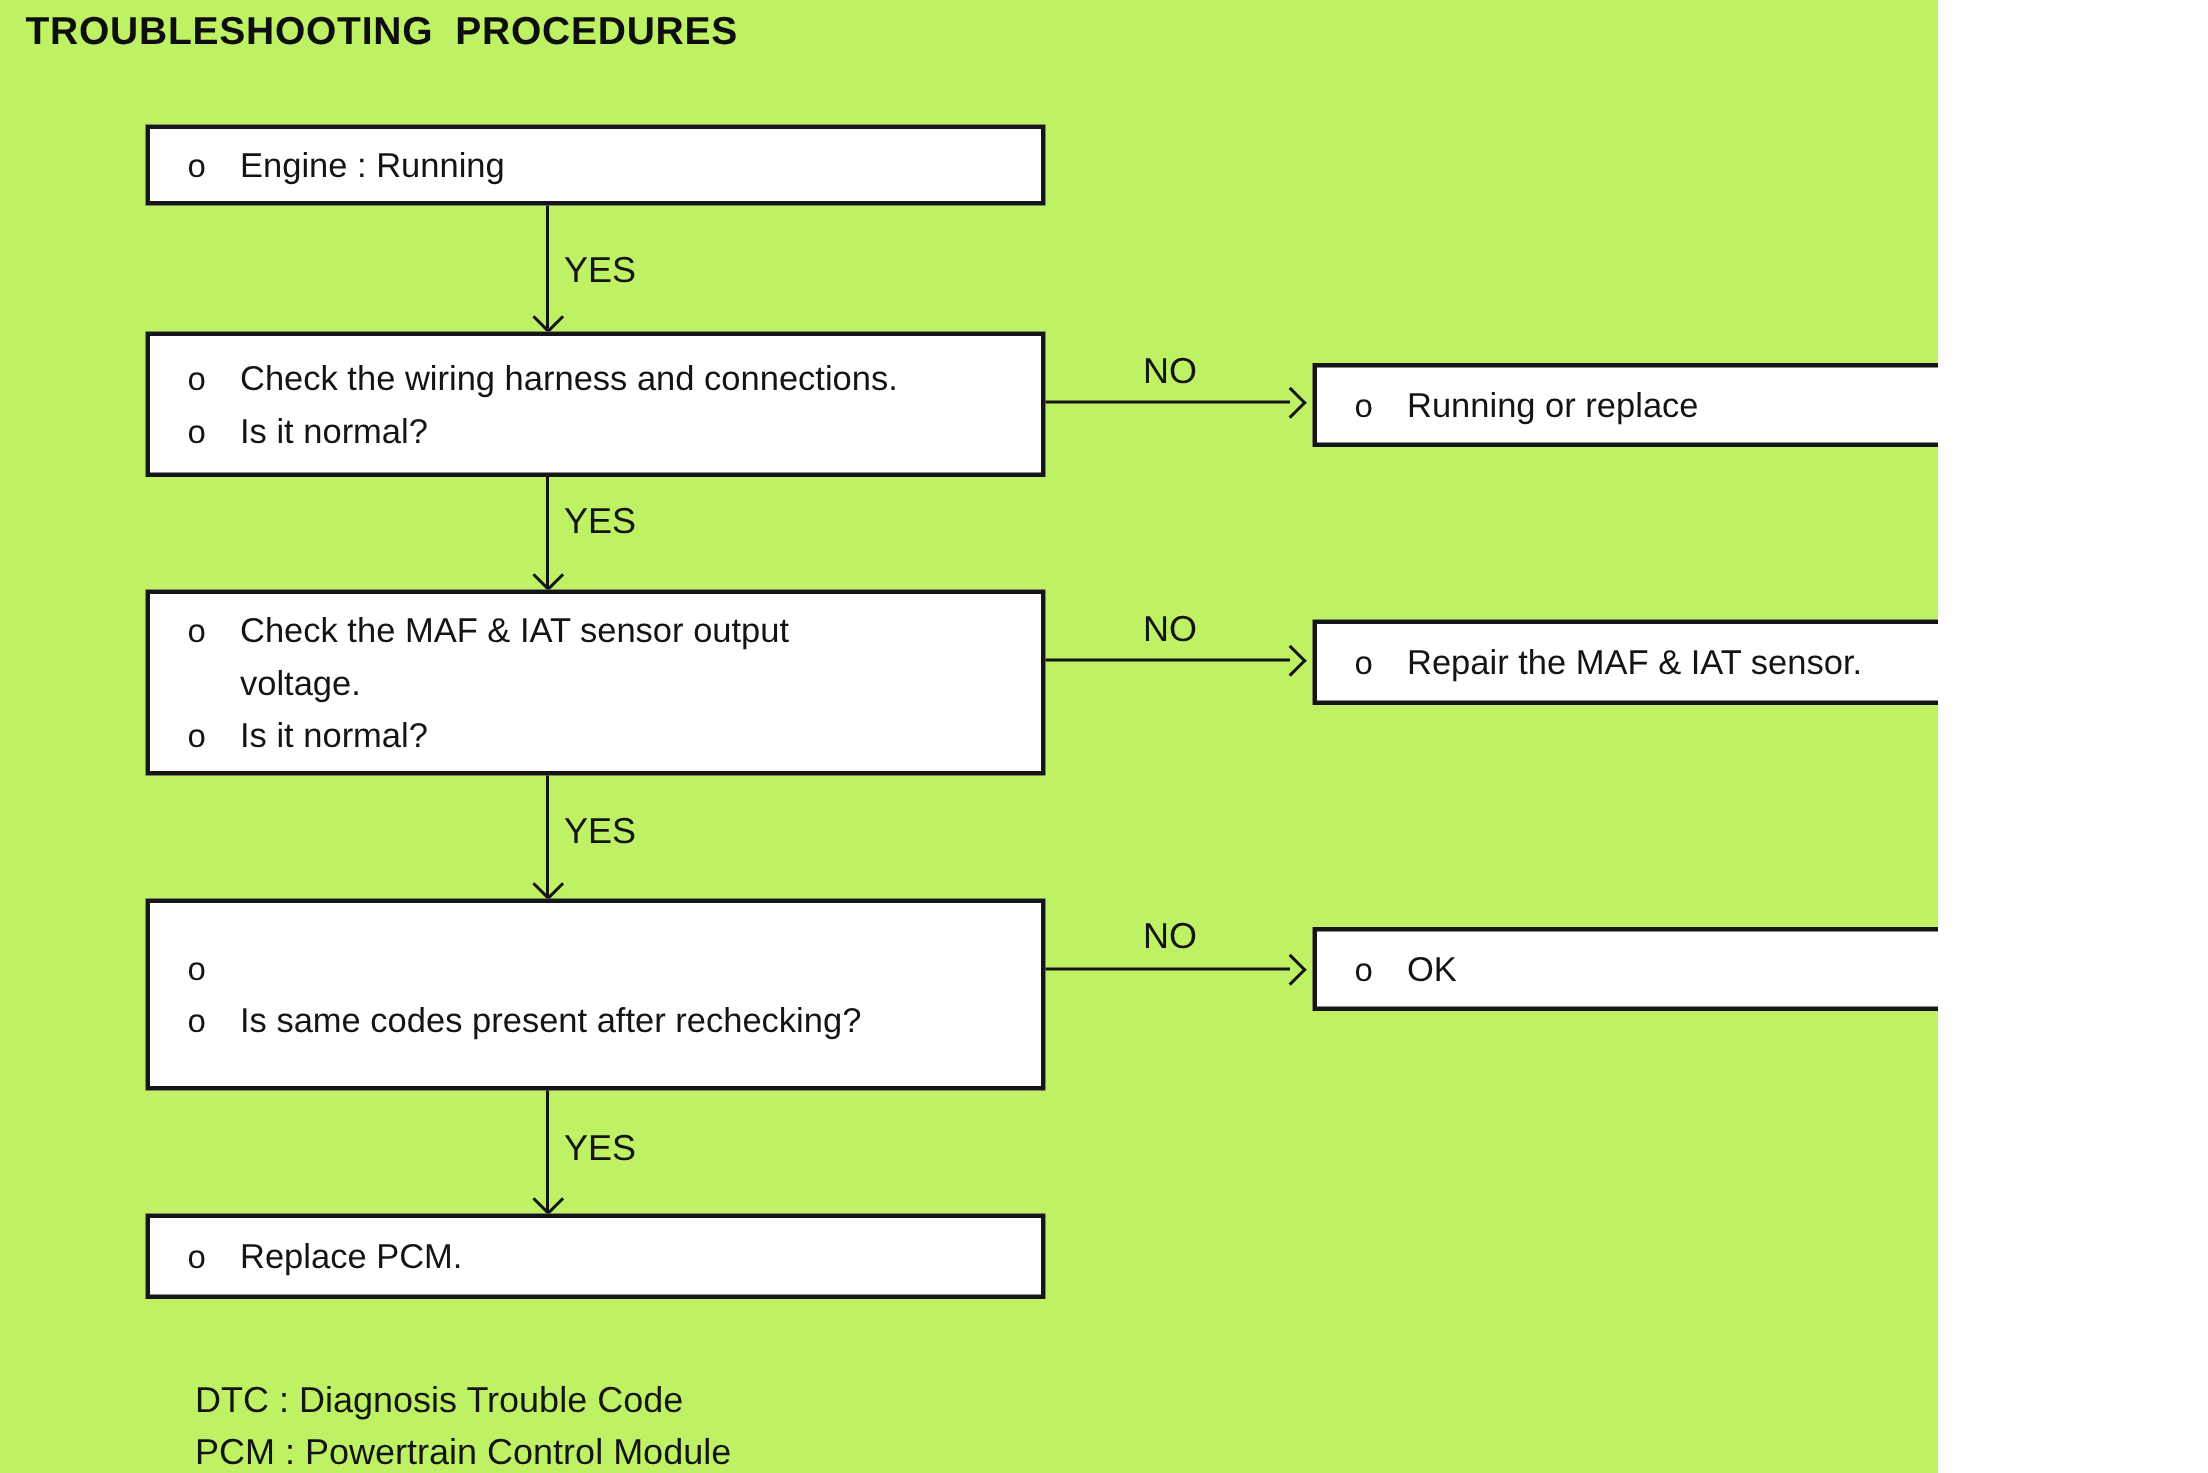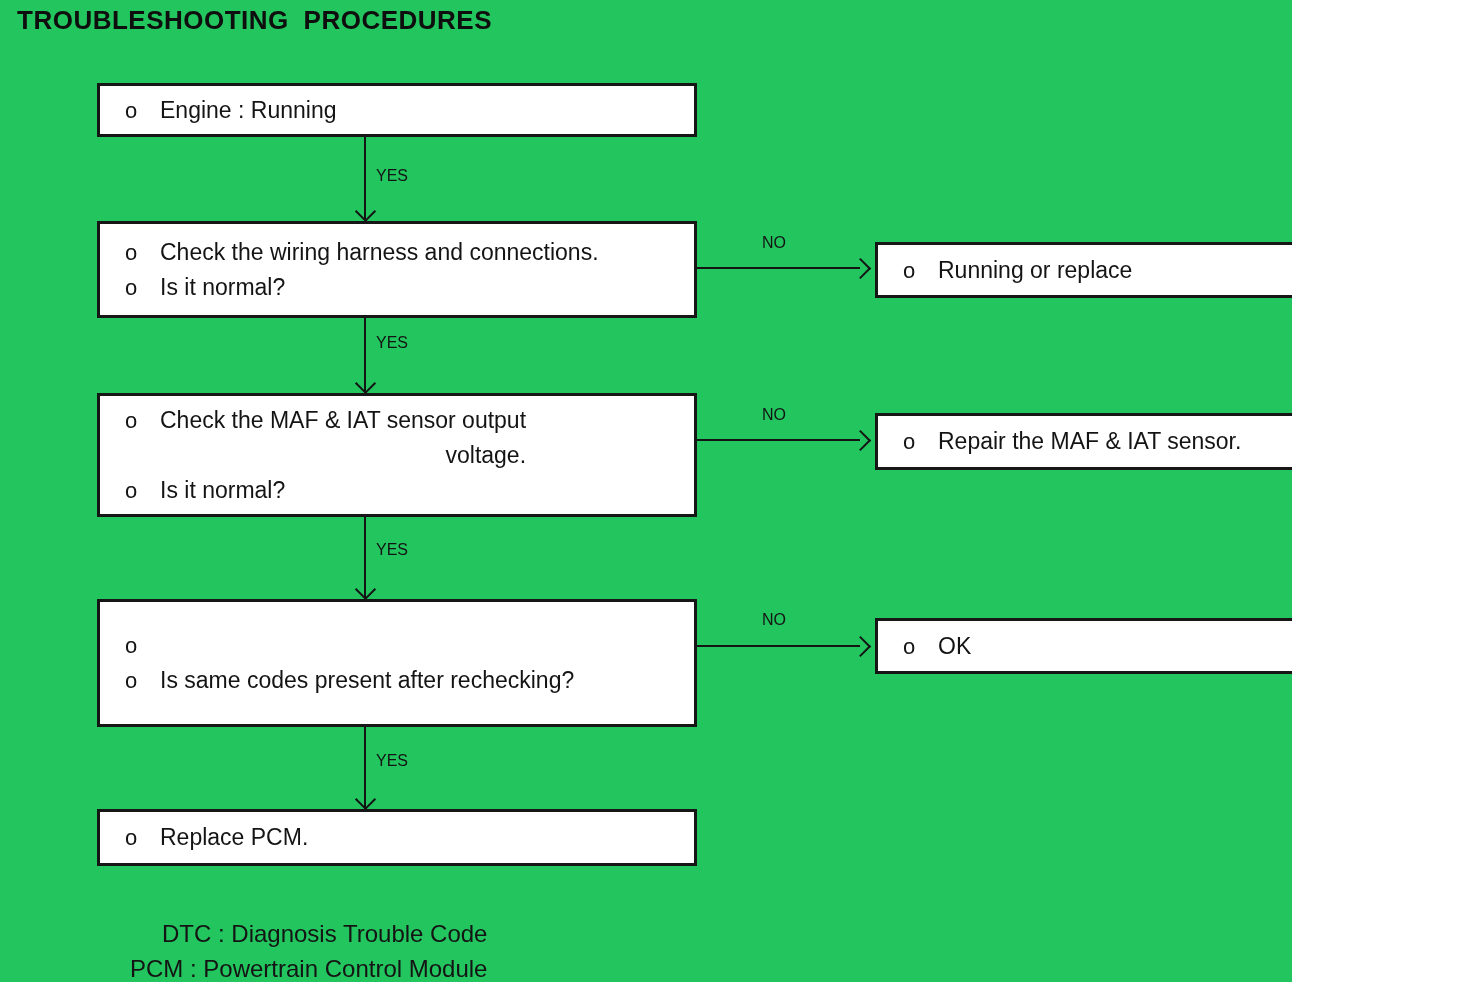--- a/index.html
+++ b/index.html
@@ -1,47 +1,47 @@
 <!DOCTYPE html>
 <html><head>
 <meta charset="utf-8">
 <style>
   html,body{margin:0;padding:0;background:#ffffff;}
   .page{
-    position:relative;width:1292px;height:982px;background:#22c55e;
+    position:relative;width:1292px;height:982px;background:#bef264;
     color:#141414;font-family:"Liberation Sans",sans-serif;overflow:hidden;
   }
   .title{
     position:absolute;left:17px;top:5px;font-size:26px;font-weight:700;
     letter-spacing:.5px;word-spacing:7px;color:#0e0e0e;
   }
   .box{
     position:absolute;border:3px solid #161616;background:#fff;box-sizing:border-box;
     display:flex;flex-direction:column;justify-content:center;
     padding:6px 14px 6px 25px;
   }
   .bullet{display:flex;align-items:flex-start;}
   .marker{
     flex:0 0 35px;width:35px;font-size:22px;line-height:35px;color:#141414;
   }
   .btext{font-size:23px;line-height:35px;color:#141414;}
-  .line{white-space:nowrap;text-align:right;}
+  .line{white-space:nowrap;}
   .vline{position:absolute;width:2px;background:#141414;}
   .hline{position:absolute;height:2px;background:#141414;}
   .chev-down{
     position:absolute;width:13px;height:13px;
     border-right:2px solid #141414;border-bottom:2px solid #141414;
     transform:rotate(45deg);
   }
   .chev-right{
     position:absolute;width:13px;height:13px;
     border-top:2px solid #141414;border-right:2px solid #141414;
     transform:rotate(45deg);
   }
-  .lbl{position:absolute;font-size:16px;color:#141414;}
+  .lbl{position:absolute;font-size:24px;color:#141414;}
   .legend{position:absolute;left:130px;top:916px;font-size:24px;line-height:35px;color:#141414;}
 </style>
 </head>
 <body>
 
 <div class="page">
 
   <div class="title">TROUBLESHOOTING PROCEDURES</div>
 
   <div class="box" style="left:97px;top:83px;width:600px;height:54px;">

